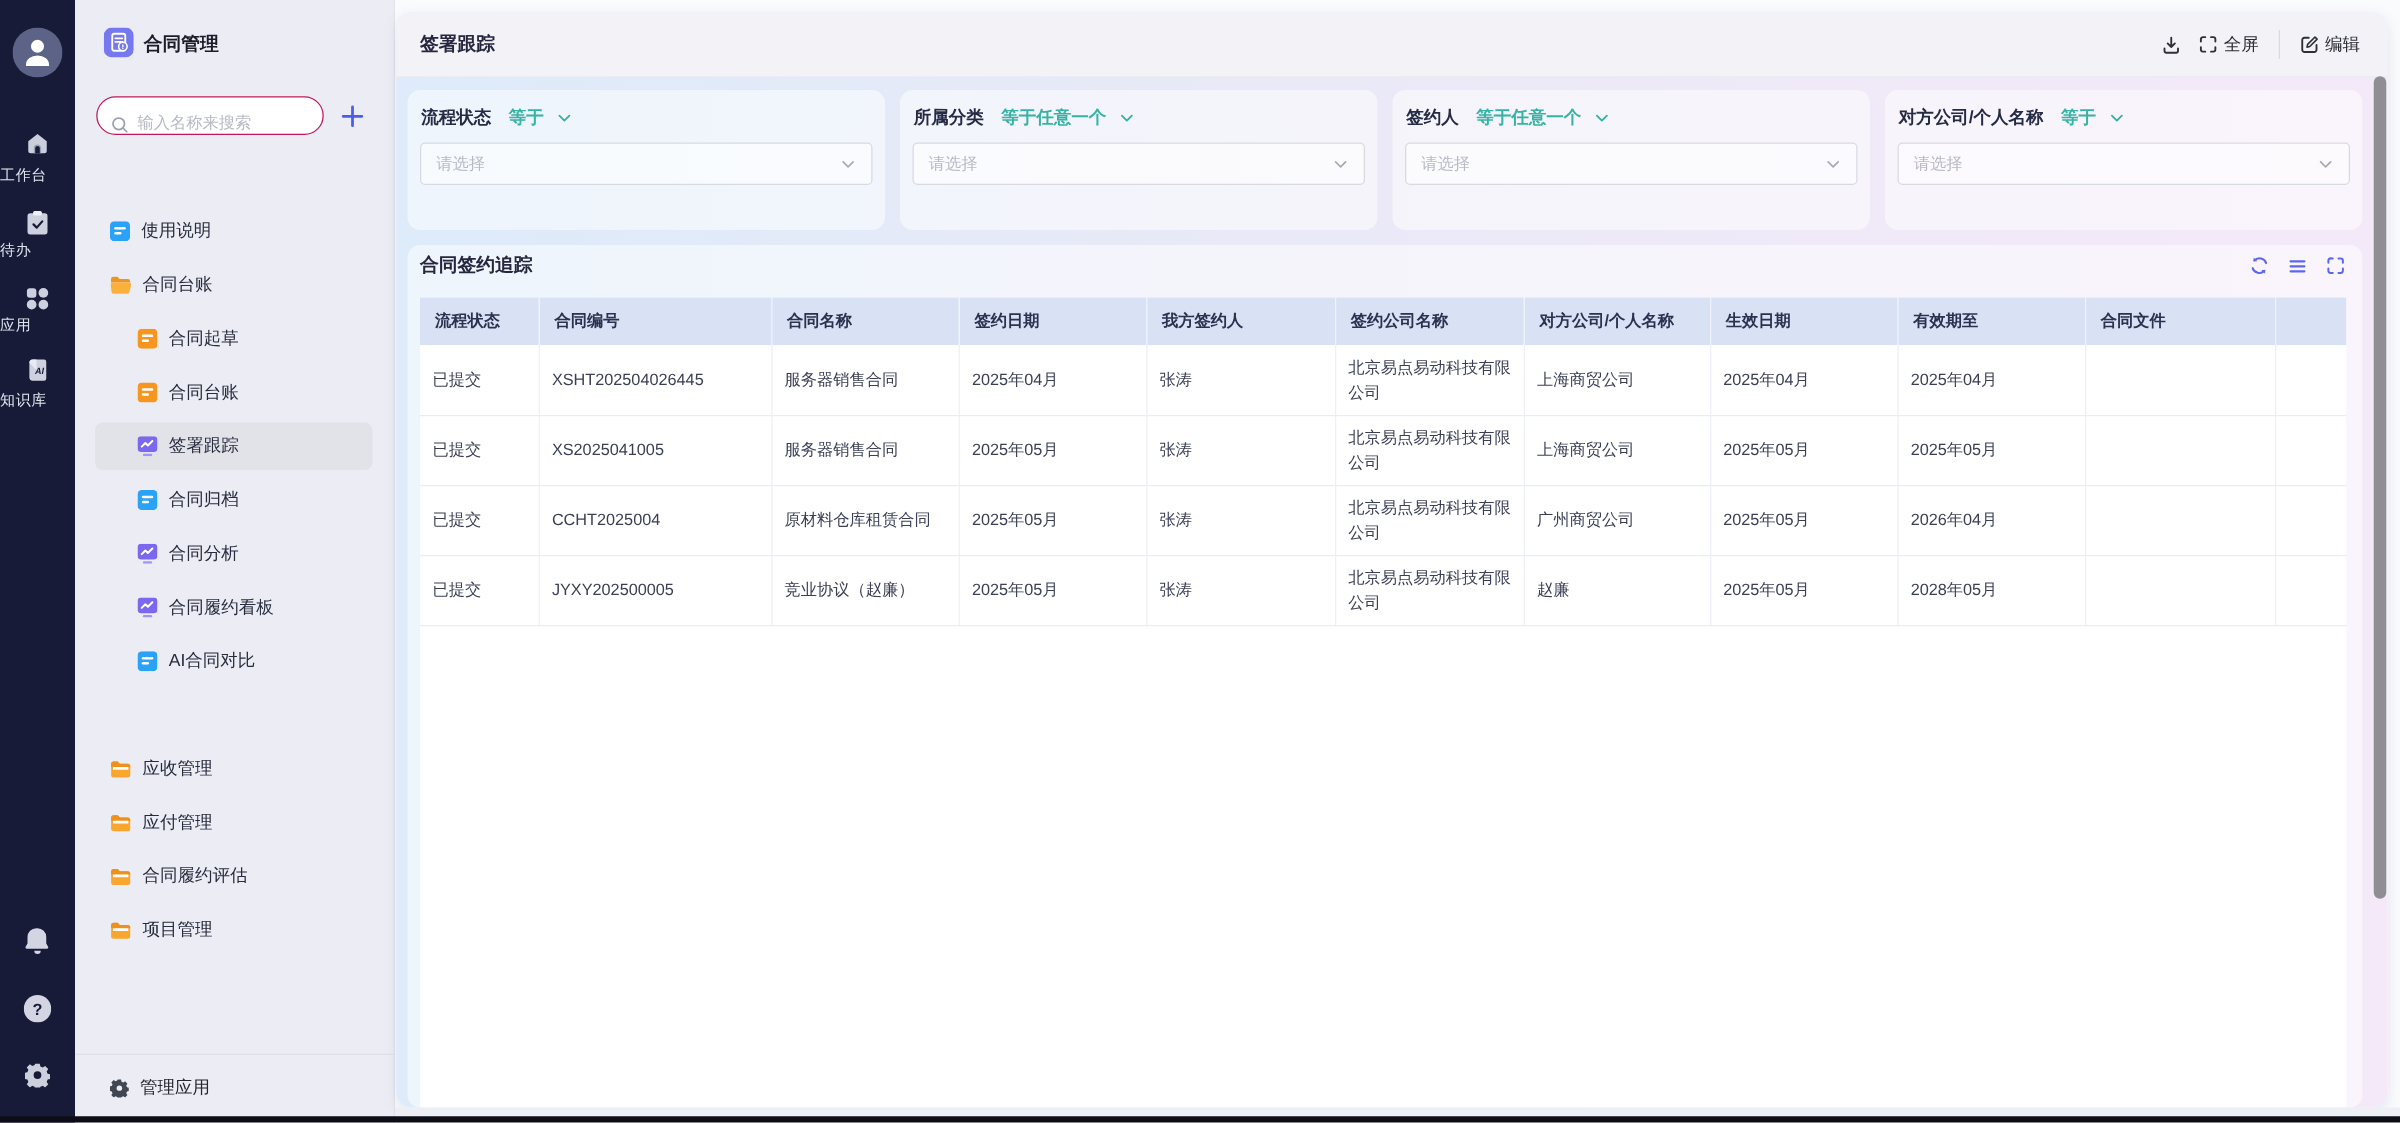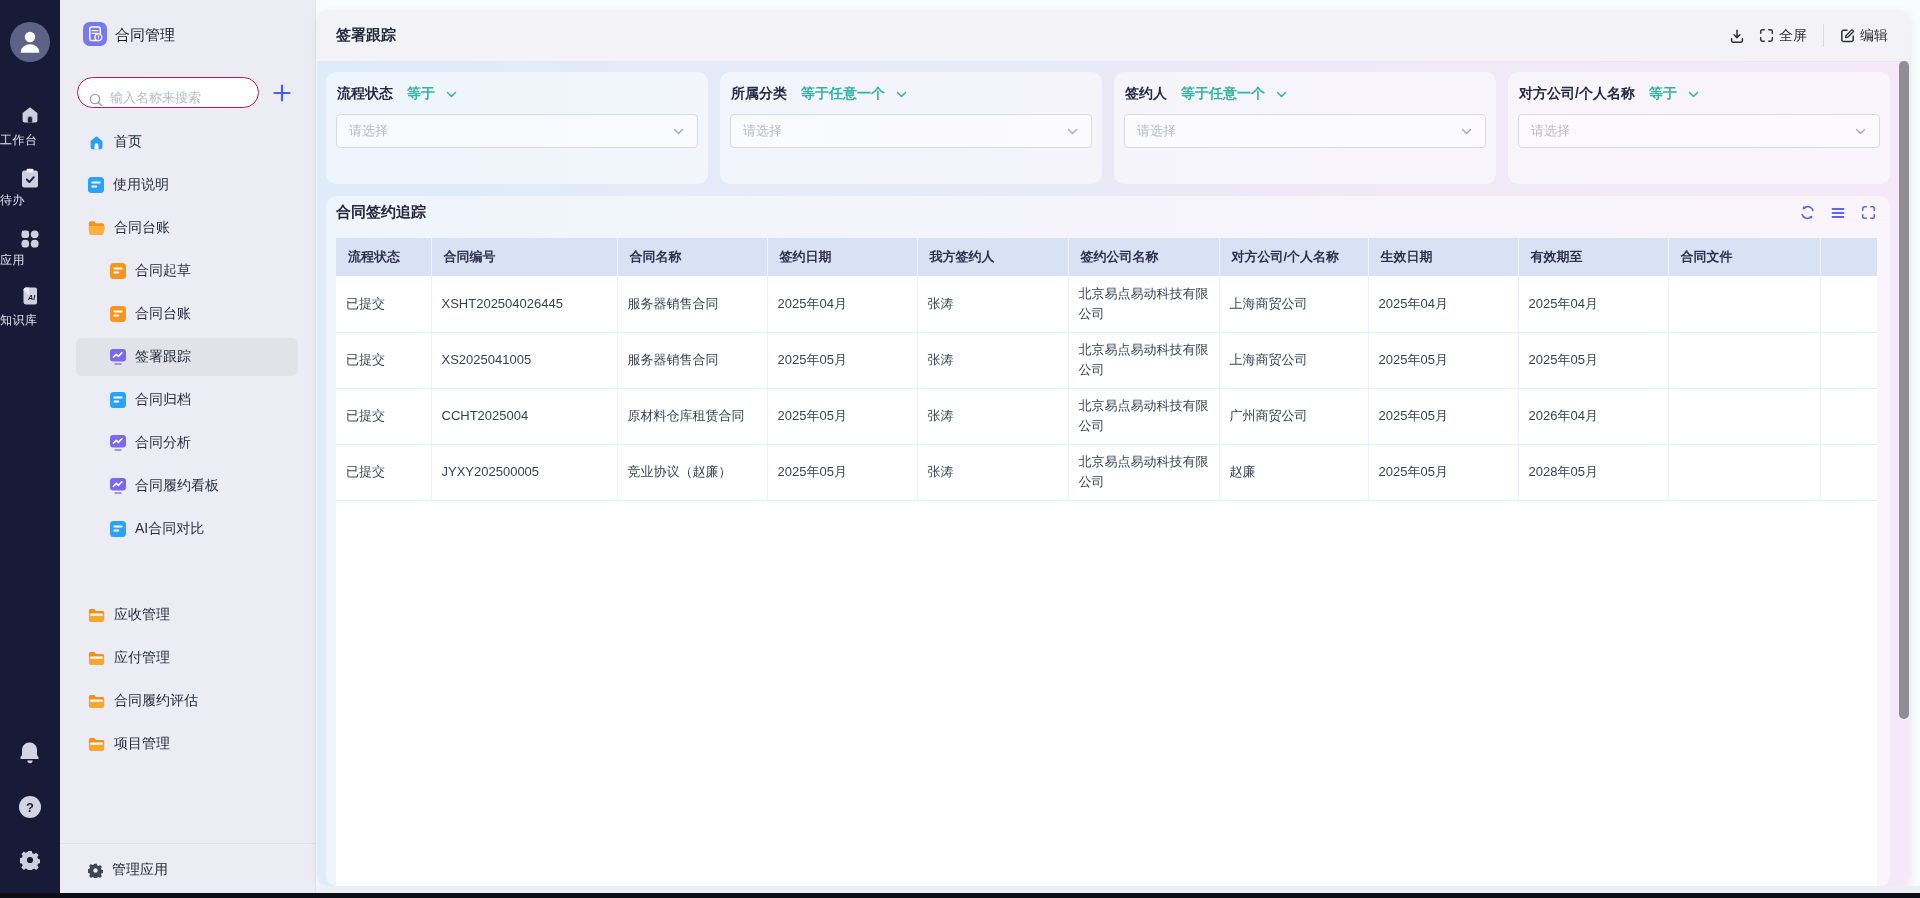--- a/index.html
+++ b/index.html
@@ -82,34 +82,30 @@
 </div>
 
 <div id="side">
   <svg class="abs" style="left:23px;top:22px" width="24" height="24">
       <rect width="24" height="24" rx="6.5" fill="#7679ee"></rect>
       <rect x="6.8" y="5" width="10.4" height="13.6" rx="1.6" fill="none" stroke="#fff" stroke-width="1.5"></rect>
       <path d="M9.2 8.6h5.6M9.2 11.4h5.6" stroke="#fff" stroke-width="1.4" stroke-linecap="round"></path>
       <circle cx="15.3" cy="15.2" r="3.4" fill="#7679ee" stroke="#fff" stroke-width="1.3"></circle>
       <path d="M15.3 13.9v1.6m0 1.2v.1" stroke="#fff" stroke-width="1.1" stroke-linecap="round"></path>
     </svg>
-  <div class="abs" style="left:55px;top:26px;font-weight:normal;font-size:15px;color:#1a1c28">合同管理</div>
+  <div class="abs" style="left:55px;top:26px;font-weight:bold;font-size:15px;color:#1a1c28">合同管理</div>
   <div class="abs" style="left:17px;top:77px;width:182px;height:31px;background:#fff;border:1px solid #be185d;border-radius:16px;display:flex;align-items:flex-end;padding-left:11px;color:#b7bac6;font-size:13px">
     <svg width="14" height="14" style="margin-right:7px">
         <circle cx="6" cy="6" r="4.6" fill="none" stroke="#9aa0b0" stroke-width="1.4"></circle>
         <path d="M9.4 9.4l3 3" stroke="#9aa0b0" stroke-width="1.4" stroke-linecap="round"></path>
       </svg>输入名称来搜索
   </div>
   <svg class="abs" style="left:212px;top:83px" width="20" height="20">
       <path d="M10 2.5v15M2.5 10h15" stroke="#4a5cf0" stroke-width="2.2" stroke-linecap="round"></path>
     </svg>
-  <div class="m p1" style="top:123px"><svg width="17" height="17">
-        <path d="M2.6 7 8.5 2.2 14.4 7v6.3a1.9 1.9 0 0 1-1.9 1.9H4.5a1.9 1.9 0 0 1-1.9-1.9z" fill="#2b9ef5"></path>
-        <path d="M8.5 9.2a1.9 1.9 0 0 1 1.9 1.9v4.1H6.6v-4.1a1.9 1.9 0 0 1 1.9-1.9z" fill="#fff"></path>
-      </svg>首页</div>
   <div class="m p1" style="top:166px"><svg width="16" height="16">
         <rect width="16" height="16" rx="3.5" fill="#2aa2f7"></rect>
         <rect x="3.4" y="4.6" width="9.2" height="2" rx="1" fill="#fff"></rect>
         <rect x="3.4" y="8.6" width="5.8" height="2" rx="1" fill="#fff"></rect>
       </svg>使用说明</div>
   <div class="m p1" style="top:209px"><svg width="17" height="16">
         <path d="M.8 3.2A1.9 1.9 0 0 1 2.7 1.3h3.4l1.6 1.9h6.6a1.9 1.9 0 0 1 1.9 1.9v.9H.8z" fill="#ef9420"></path>
         <path d="M2.3 6h12.9a1.7 1.7 0 0 1 1.66 2.1l-1.3 5.4a1.9 1.9 0 0 1-1.85 1.5H3.1a1.9 1.9 0 0 1-1.85-1.5L.6 8.1A1.7 1.7 0 0 1 2.3 6z" fill="#fbb03c"></path>
       </svg>合同台账</div>
   <div class="m p2" style="top:252px"><svg width="16" height="16">

